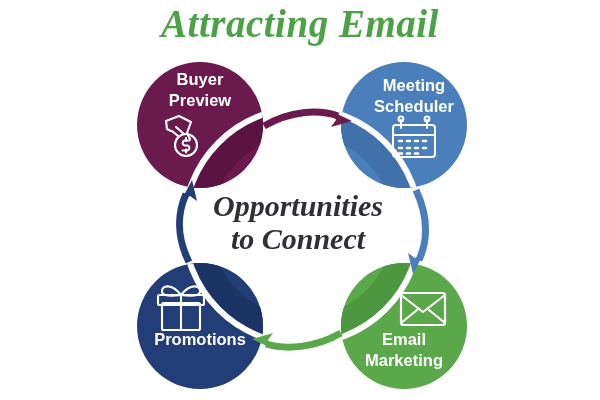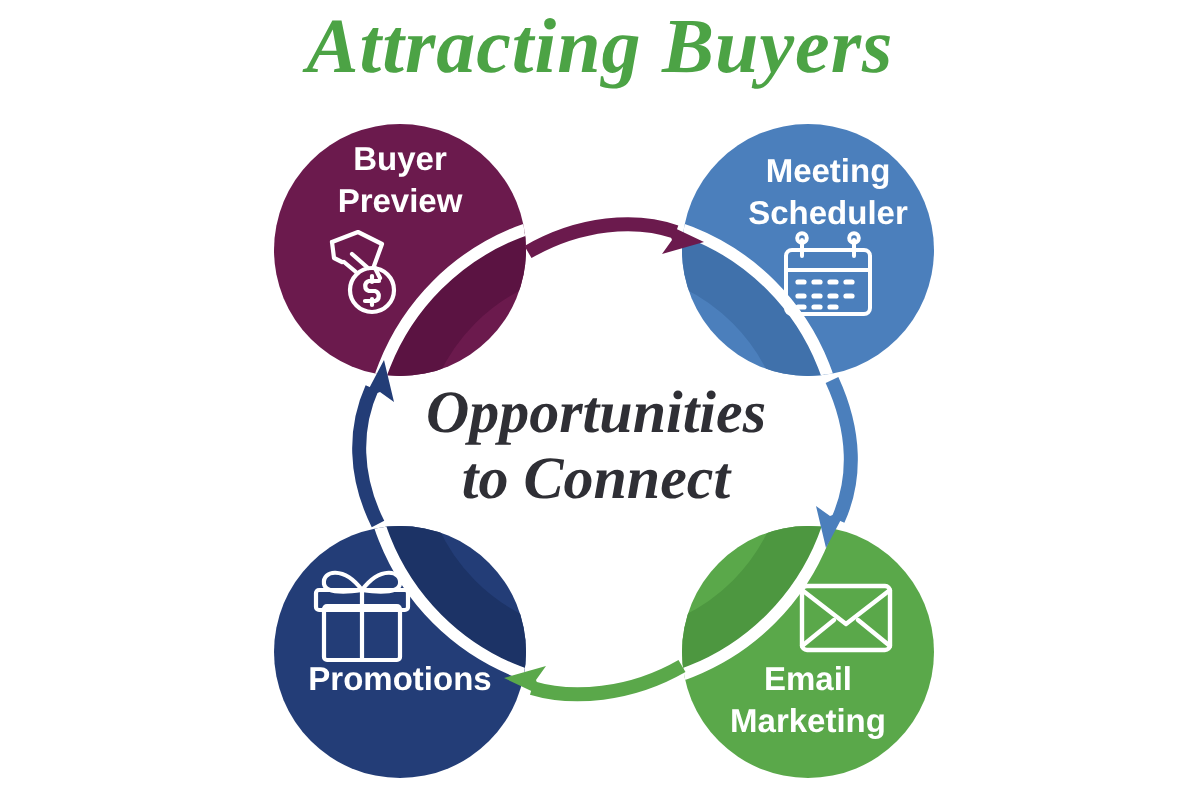--- a/index.html
+++ b/index.html
@@ -50,21 +50,21 @@
     font-weight: bold;
     font-style: italic;
     fill: #2f2f35;
   }
 </style>
 </head>
 <body>
 
 <div id="stage">
 
-  <div id="title">Attracting Buyers</div>
+  <div id="title">Attracting Email</div>
 
   <svg id="diagram" viewBox="0 0 600 352">
 
     <defs>
 
       <clipPath id="clip-tl">
           <circle cx="200" cy="77" r="63"></circle>
         </clipPath>
       <clipPath id="clip-tr">
           <circle cx="404" cy="77" r="63"></circle>

